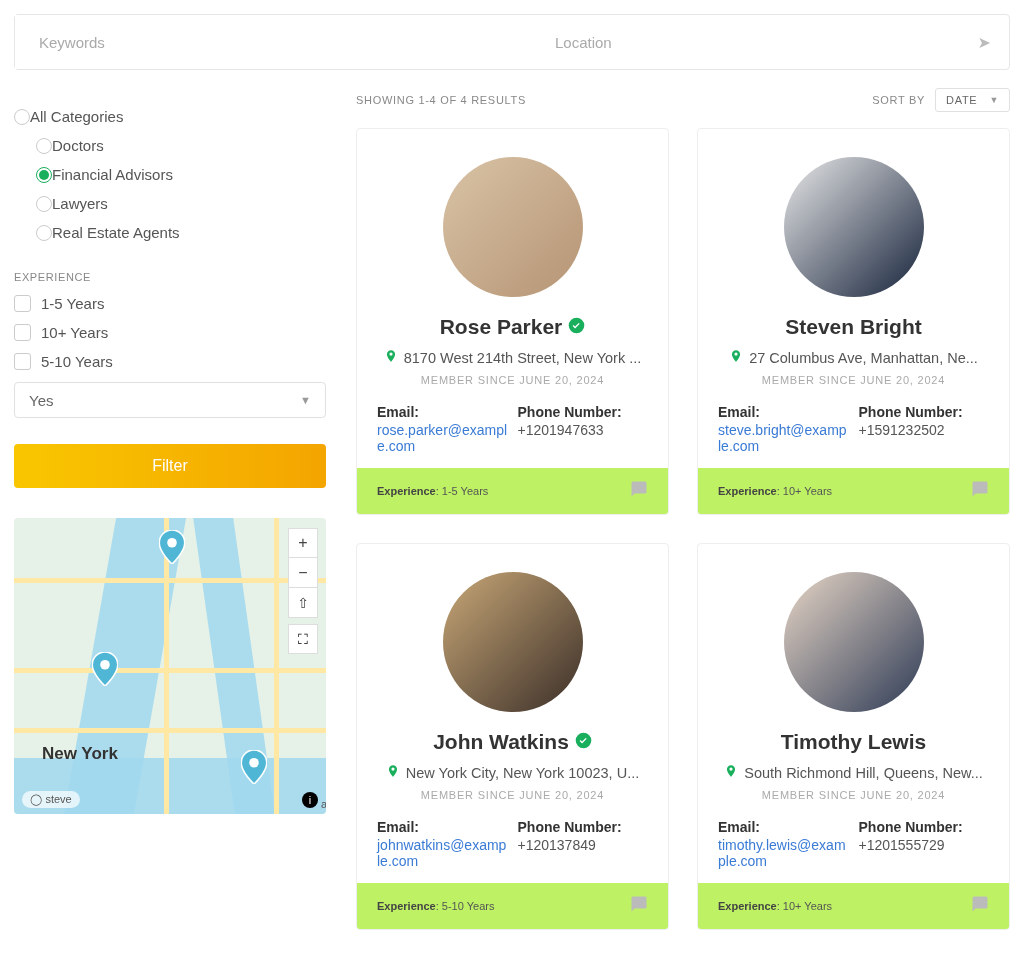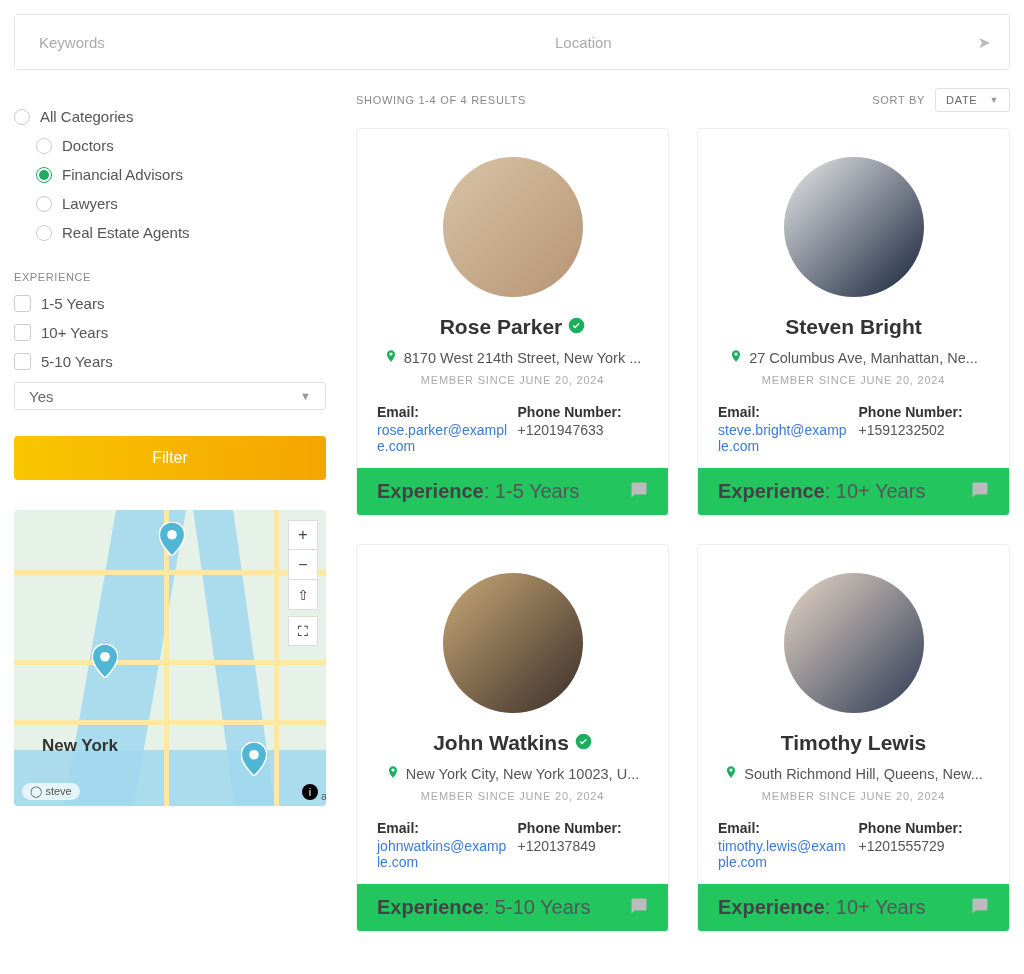--- a/index.html
+++ b/index.html
@@ -10,29 +10,29 @@
   .kw { flex: 1; border-right: 1px solid #e6e6e6; }
   .kw::placeholder, .loc::placeholder { color: #aaa; }
   .loc-wrap { flex: 1; display: flex; align-items: center; padding-right: 10px; }
   .loc { flex: 1; }
   .loc-icon { color: #bbb; font-size: 16px; padding: 0 8px; }
   .search-btn { margin: 8px; padding: 0 28px; background: #f7b500; border: none; border-radius: 4px; color: #fff; font-size: 16px; font-weight: 600; cursor: pointer; }
   .main { display: flex; gap: 30px; }
   .sidebar { width: 312px; flex: none; }
   .content { flex: 1; }
   .radio-list { padding: 14px 0 10px; }
-  .radio-item { display: flex; align-items: center; gap: 10px; padding: 6px 0; font-size: 15px; color: #555; cursor: pointer; }
+  .radio-item { display: flex; align-items: center; padding: 6px 0; font-size: 15px; color: #555; cursor: pointer; }
   .radio-item.sub { padding-left: 22px; }
   .radio-circle { width: 16px; height: 16px; border: 1px solid #ccc; border-radius: 50%; display: inline-flex; align-items: center; justify-content: center; }
   .radio-circle.checked { border-color: #1aaf5d; }
   .radio-dot { width: 10px; height: 10px; background: #1aaf5d; border-radius: 50%; }
   .section-label { font-size: 11px; letter-spacing: 0.6px; color: #888; text-transform: uppercase; padding: 14px 0 6px; }
   .check-item { display: flex; align-items: center; gap: 10px; padding: 6px 0; font-size: 15px; color: #555; cursor: pointer; }
   .checkbox { width: 17px; height: 17px; border: 1px solid #ccc; border-radius: 3px; }
-  .select { border: 1px solid #e0e0e0; border-radius: 4px; height: 28px; display: flex; align-items: center; justify-content: space-between; padding: 0 14px; color: #666; font-size: 15px; margin-top: 6px; cursor: pointer; }
+  .select { border: 1px solid #e0e0e0; border-radius: 4px; height: 36px; display: flex; align-items: center; justify-content: space-between; padding: 0 14px; color: #666; font-size: 15px; margin-top: 6px; cursor: pointer; }
   .filter-btn { width: 100%; height: 44px; margin-top: 26px; background: linear-gradient(90deg, #f9c600, #f4a500); border: none; border-radius: 4px; color: #fff; font-size: 16px; font-weight: 500; cursor: pointer; }
   .map { margin-top: 30px; position: relative; width: 312px; height: 296px; border-radius: 4px; overflow: hidden; background: #e6f2e8; }
   .map-canvas { position: absolute; inset: 0; }
   .map-water { position: absolute; background: #a0d8ef; opacity: 0.85; }
   .map-city-label { position: absolute; left: 28px; top: 226px; font-weight: 700; font-size: 17px; color: #333; }
   .map-ctrl { position: absolute; right: 8px; top: 10px; display: flex; flex-direction: column; gap: 0; }
   .map-ctrl button { width: 30px; height: 30px; background: #fff; border: 1px solid #ddd; cursor: pointer; font-size: 16px; color: #444; }
   .map-ctrl button + button { border-top: none; }
   .map-ctrl .reset { font-size: 14px; }
   .map-fs { position: absolute; right: 8px; top: 106px; }
@@ -55,21 +55,21 @@
   .verified { color: #1aaf5d; font-size: 16px; }
   .addr-row { display: flex; align-items: center; justify-content: center; gap: 6px; font-size: 14.5px; color: #555; margin-bottom: 8px; white-space: nowrap; overflow: hidden; }
   .addr-icon { color: #1aaf5d; flex: none; }
   .addr-text { overflow: hidden; text-overflow: ellipsis; }
   .member-since { font-size: 11px; letter-spacing: 0.8px; color: #aaa; margin-bottom: 18px; }
   .contact { display: flex; gap: 10px; text-align: left; font-size: 14px; }
   .contact-col { flex: 1; min-width: 0; }
   .contact-label { color: #333; font-weight: 600; margin-bottom: 2px; }
   .contact-val { color: #555; word-break: break-word; }
   .contact-val.link { color: #3a7bd5; }
-  .card-footer { background: #22c55e; padding: 12px 20px; display: flex; justify-content: space-between; align-items: center; font-size: 20px; color: #555; }
+  .card-footer { background: #bef264; padding: 12px 20px; display: flex; justify-content: space-between; align-items: center; font-size: 11px; color: #555; }
   .exp-lbl { font-weight: 700; color: #444; }
   .chat-icon { color: #bbb; font-size: 16px; cursor:pointer; }
   .road { position:absolute; background:#ffe8a3; }
   .road.v { width:5px; }
   .road.h { height:5px; }
 </style>
 </head>
 <body>
 
 <div class="page">

